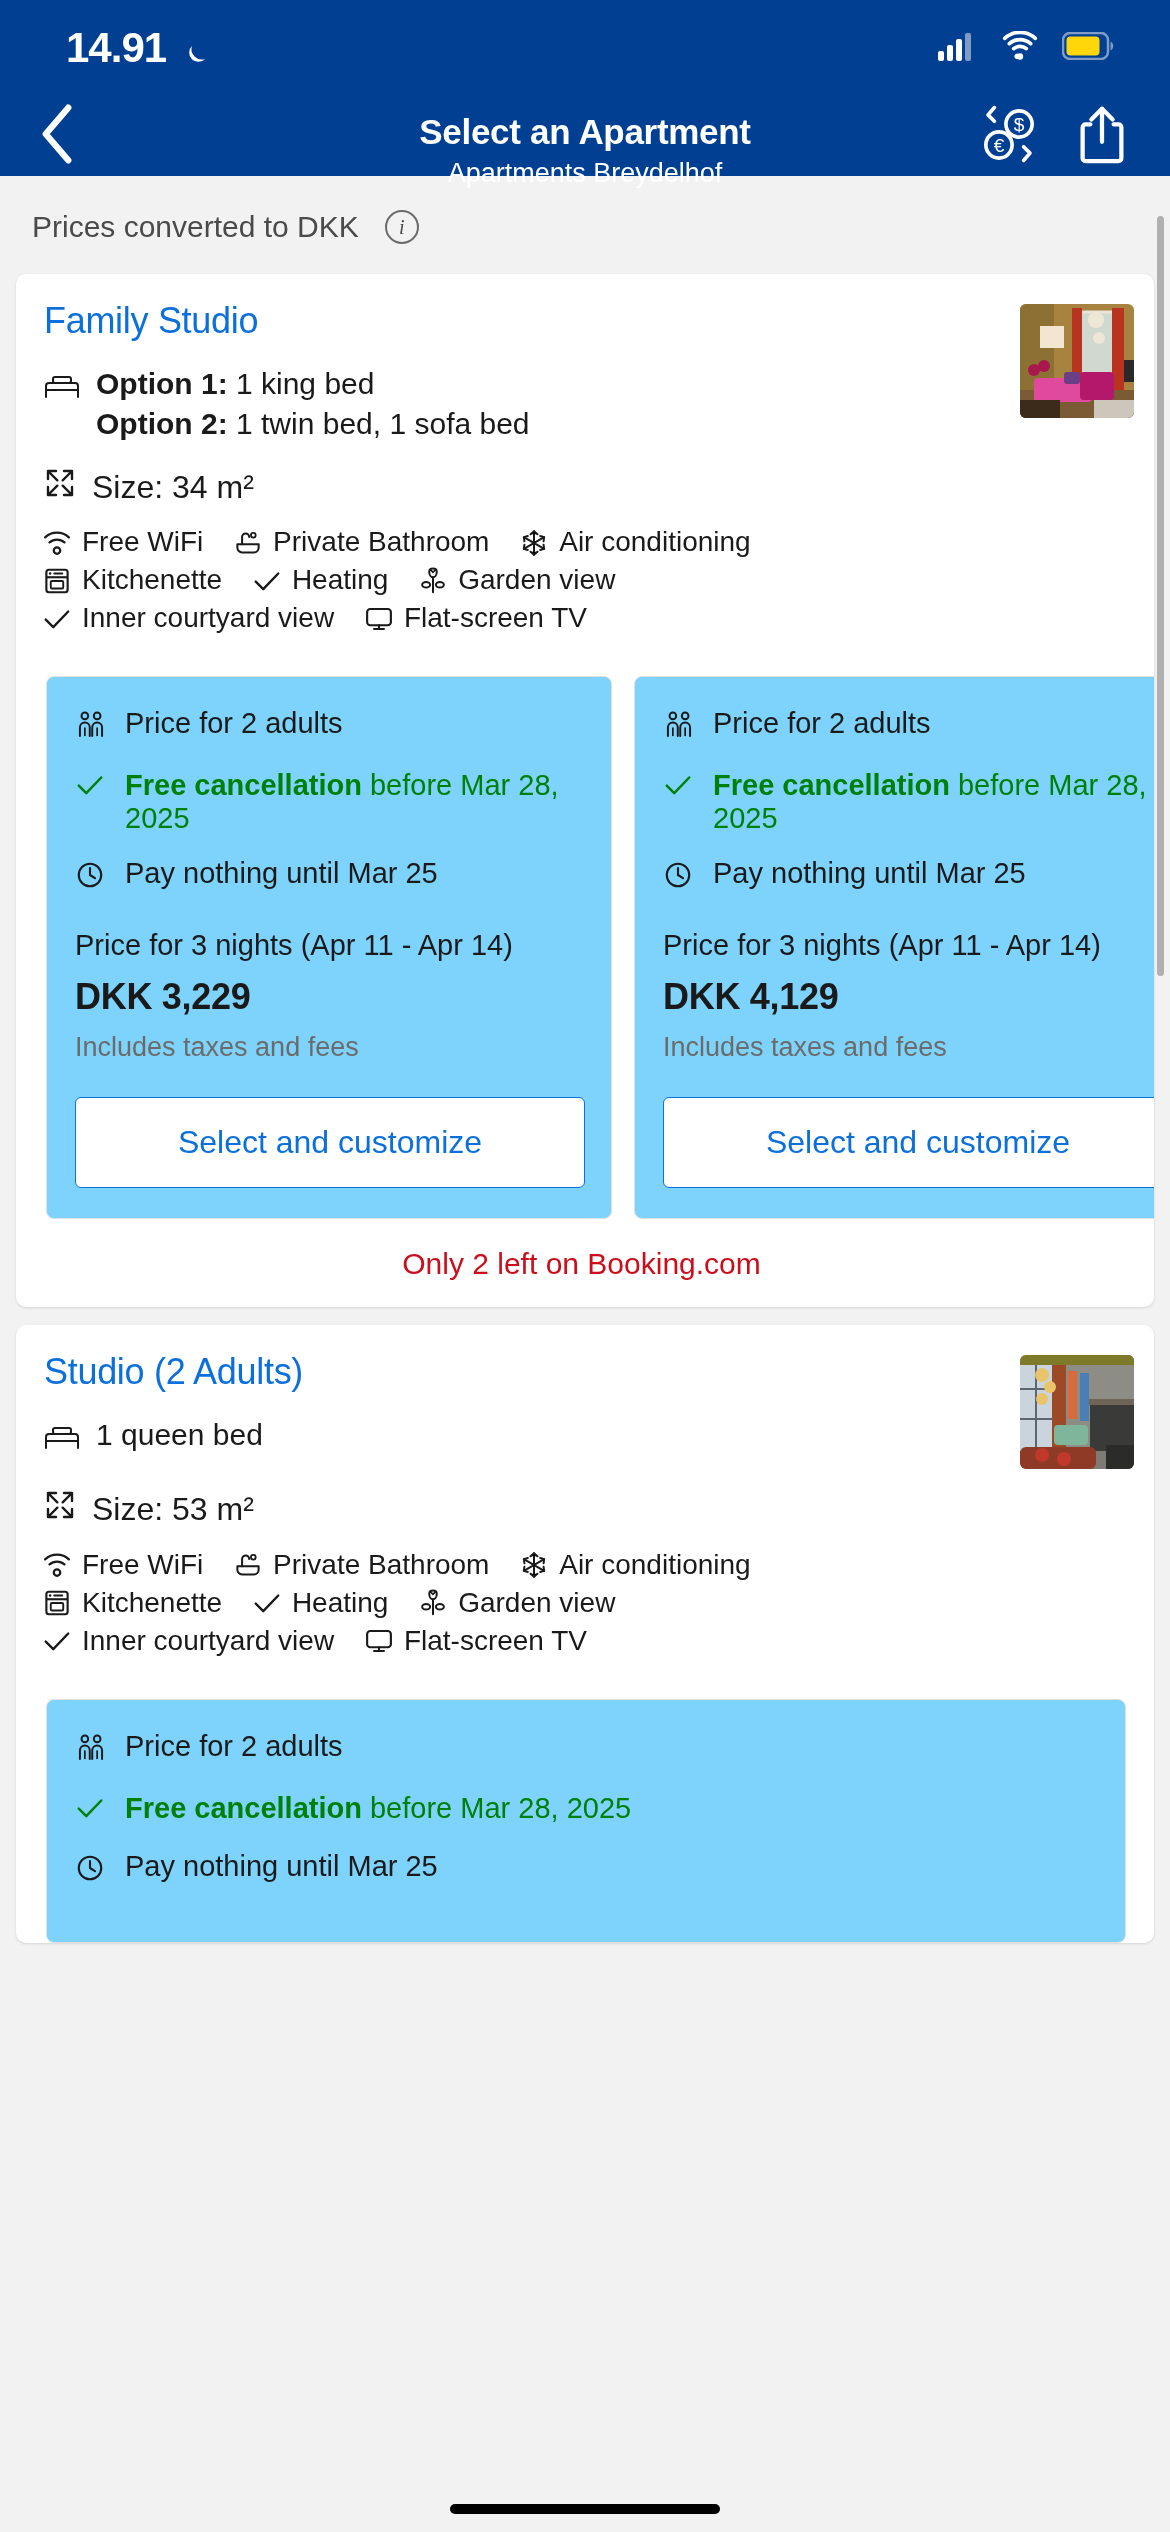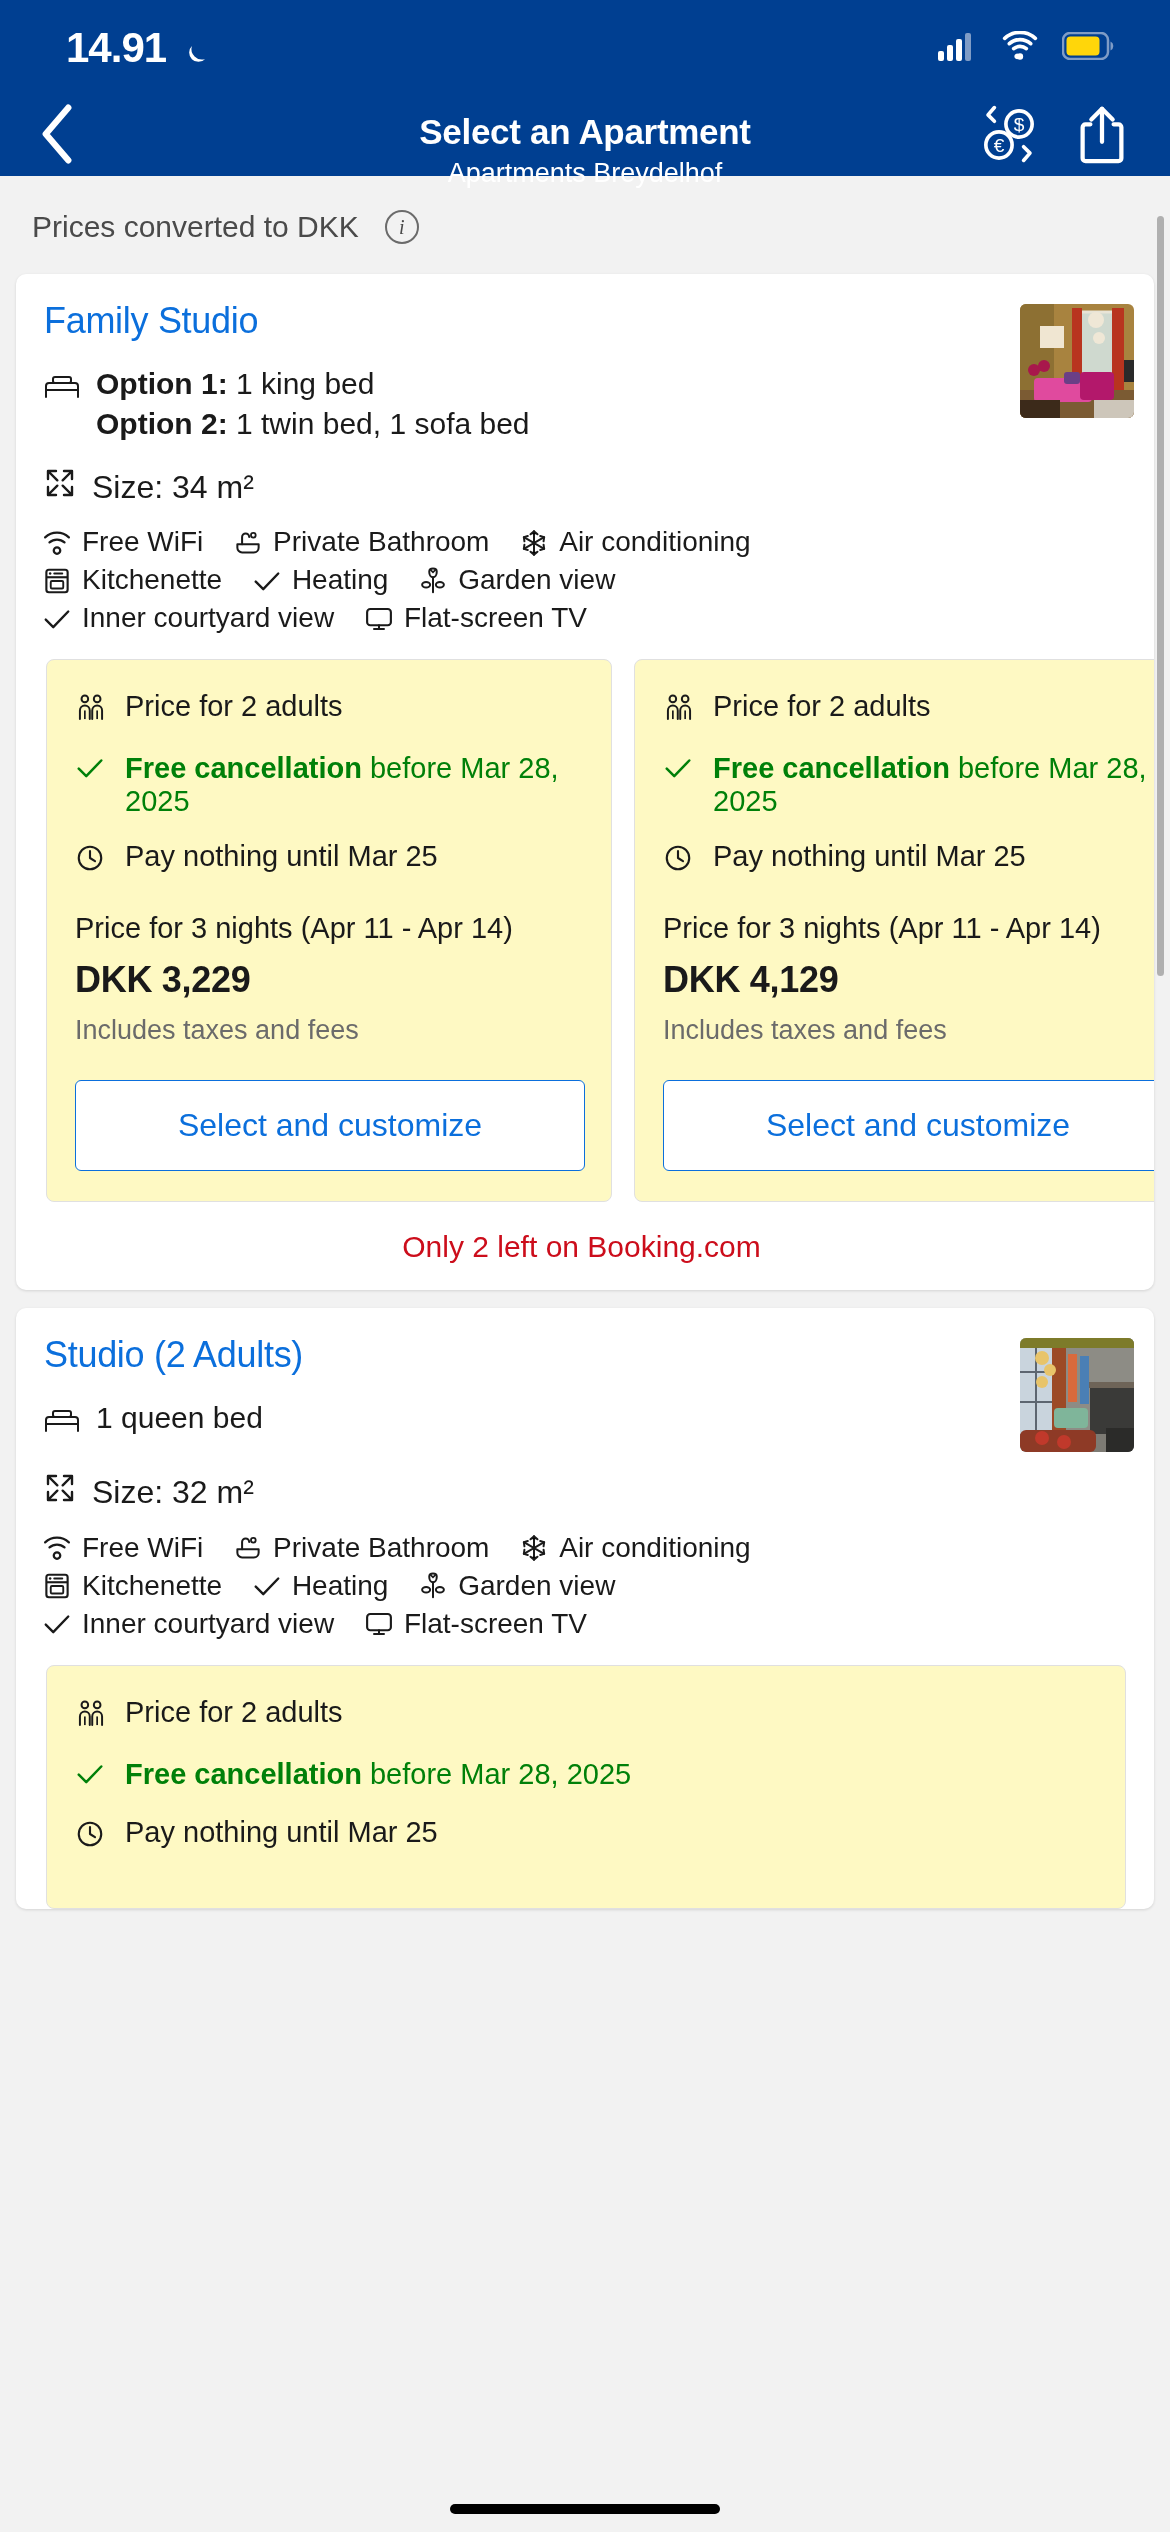--- a/index.html
+++ b/index.html
@@ -170,21 +170,22 @@
     display:flex;
     gap:22px;
     padding:22px 0 0 30px;
     overflow:hidden;
   }
   .price-box{
     border:1px solid #e0e0e0;
     border-radius:8px;
     padding:30px 26px 30px 28px;
     flex:0 0 566px;
-    background:#fef9c3;
+    background:#7dd3fc;
+    margin-top:17px;
   }
   .pb-row{
     display:flex;
     align-items:flex-start;
     gap:16px;
     font-size:29px;
     color:#1a1a1a;
     margin-bottom:22px;
   }
   .pb-row .ic{ flex:0 0 34px; padding-top:3px; }
@@ -589,21 +590,21 @@
       </svg>
     </div>
   </div>
 
   <div class="inforow">
     <span class="ic">
       <svg width="32" height="32" viewBox="0 0 24 24">
         <path d="M3 9V3h6M21 15v6h-6M3 3l7 7M21 21l-7-7M21 9V3h-6M3 15v6h6M21 3l-7 7M3 21l7-7" stroke="#1a1a1a" stroke-width="1.8" fill="none" stroke-linecap="round" stroke-linejoin="round"></path>
       </svg>
     </span>
-    <span>Size: 32 m²</span>
+    <span>Size: 53 m²</span>
   </div>
 
   <div class="amenities">
     <span class="amenity">
       <span class="ic">
         <svg width="30" height="26" viewBox="0 0 24 20">
           <path d="M2.5 5.5a14 14 0 0 1 19 0" stroke="#1a1a1a" stroke-width="1.8" fill="none" stroke-linecap="round"></path>
           <path d="M6 9.5a9 9 0 0 1 12 0" stroke="#1a1a1a" stroke-width="1.8" fill="none" stroke-linecap="round"></path>
           <circle cx="12" cy="16" r="2.6" stroke="#1a1a1a" stroke-width="1.8" fill="none"></circle>
         </svg>

